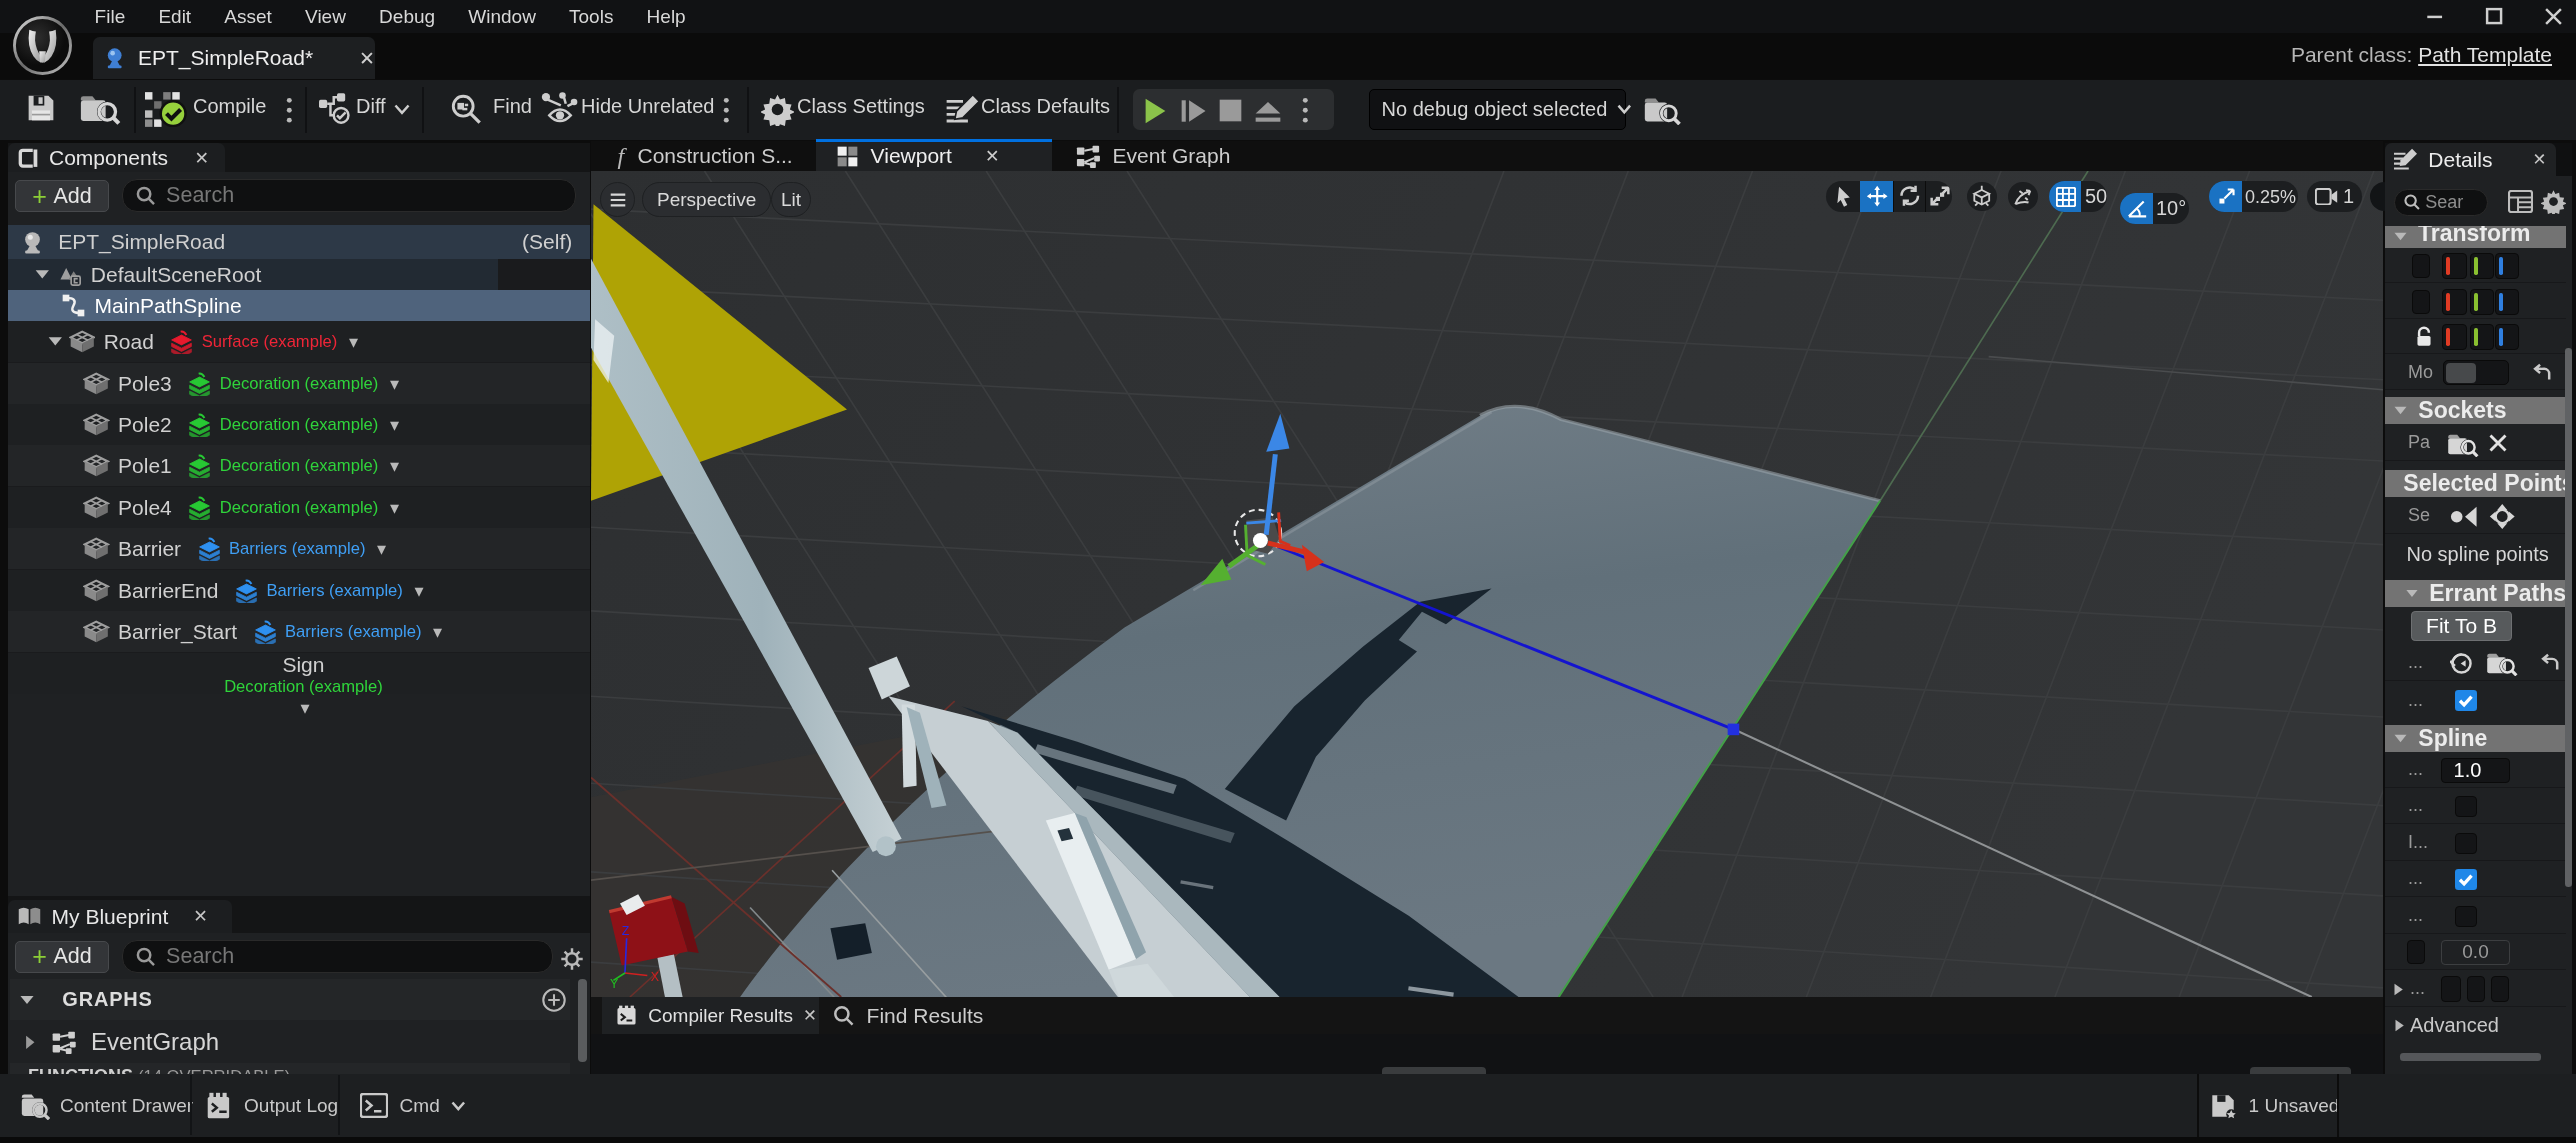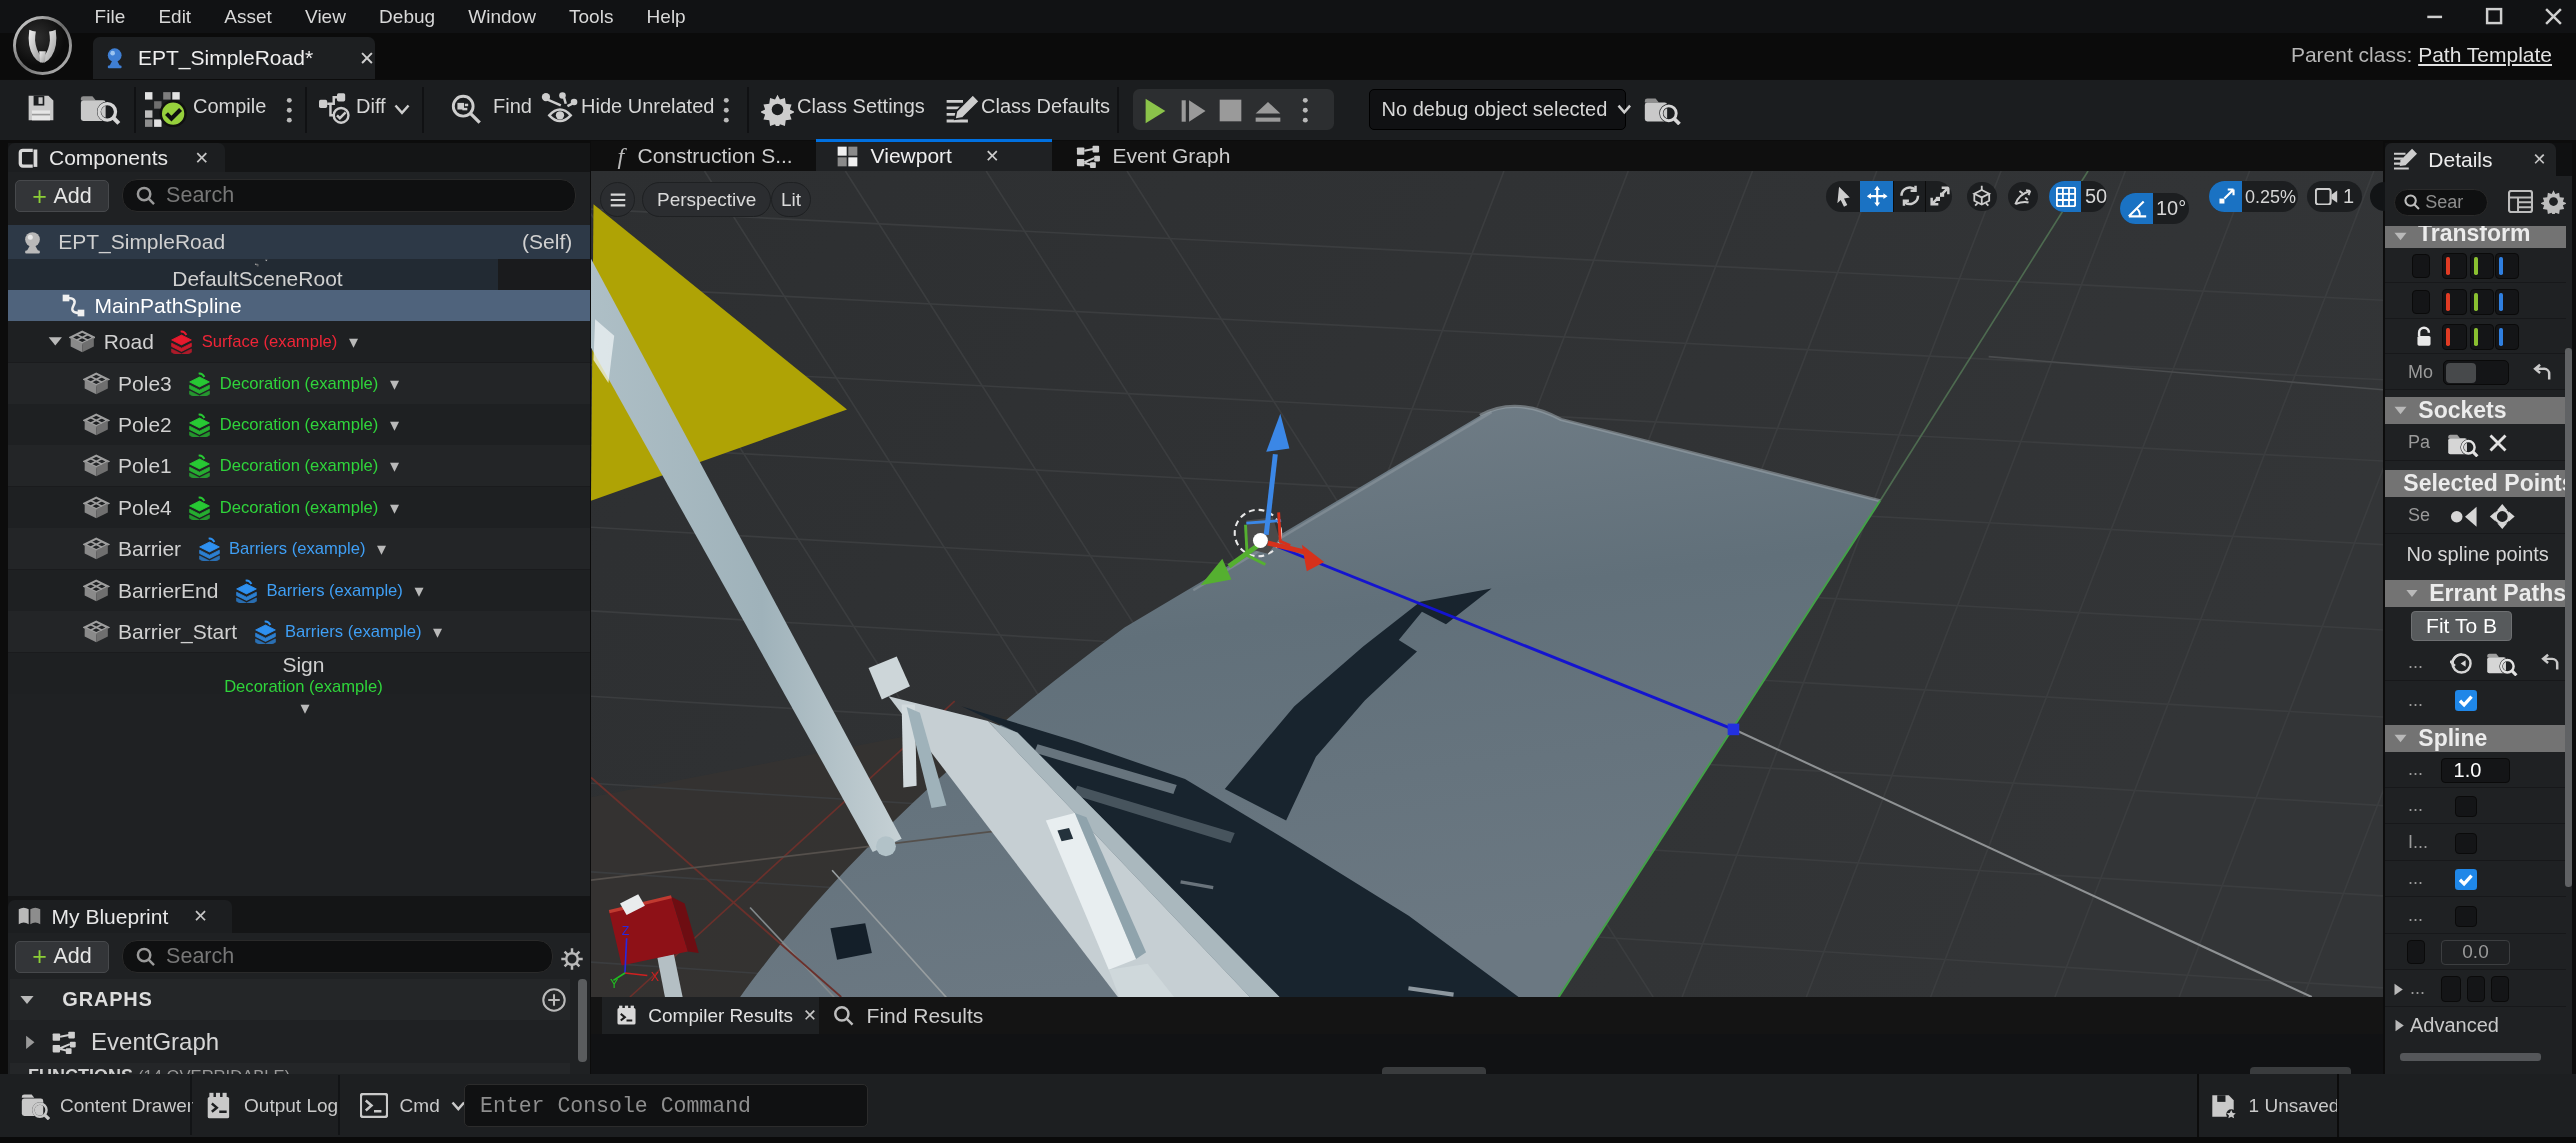--- a/index.html
+++ b/index.html
@@ -290,21 +290,21 @@
   <div class="treerow" style="top:0;height:34px;left:0;width:582px;background:#2d3947;">
     <svg style="margin-left:11.6px;" width="25" height="25" viewBox="0 0 34 34">
       <circle cx="17" cy="13" r="10" fill="#b9b9b9"></circle>
           <circle cx="14" cy="10" r="3.4" fill="#e8e8e8"></circle>
       <path d="M8 31 L14 20 L20 20 L26 31 Z" fill="#b9b9b9"></path>
           <rect x="7" y="28" width="20" height="4" rx="1.5" fill="#b9b9b9"></rect>
     </svg>
     <span style="margin-left:13.3px;">EPT_SimpleRoad</span>
     <span style="position:absolute;right:18px;color:#d0d0d0;">(Self)</span>
   </div>
-  <div class="treerow" style="top:34px;height:31.5px;left:0;width:490px;background:#222a33;flex-direction:column;">
+  <div class="treerow" style="top:34px;height:31.5px;left:0;width:490px;background:#222a33;">
     <svg style="margin-left:26px;" width="16.6" height="16.6" viewBox="0 0 20 20">
           <path d="M2 5 L18 5 L10 15 Z" fill="#b9b9b9"></path>
         </svg>
     <svg style="margin-left:6.6px;" width="25" height="23" viewBox="0 0 30 28">
       <path d="M4 20 L11 6 L18 20 Z" fill="#9f9f9f"></path>
           <path d="M14 20 L20 10 L27 20 Z" fill="#7f7f7f"></path>
       <rect x="17" y="16" width="11" height="11" rx="2" fill="#22272e" stroke="#9f9f9f" stroke-width="2"></rect>
       <path d="M25 19 h-4 v5 h4" fill="none" stroke="#9f9f9f" stroke-width="2"></path>
     </svg>
     <span style="margin-left:8.3px;">DefaultSceneRoot</span>
@@ -1008,23 +1008,20 @@
 <div class="abs sbitem" style="left:360px;top:1074px;height:63px;">
   <svg width="28" height="25" viewBox="0 0 34 30">
     <rect x="1" y="1" width="32" height="28" rx="3" fill="none" stroke="#c9c9c9" stroke-width="3"></rect>
     <path d="M7 9 l7 6 -7 6 M17 22 h9" stroke="#c9c9c9" stroke-width="3" fill="none"></path>
   </svg>
   <span style="margin-left:11.6px;">Cmd</span>
   <svg style="margin-left:10px;" width="16.6" height="11.6" viewBox="0 0 20 14">
         <path d="M3 3 L10 11 L17 3" fill="none" stroke="#c9c9c9" stroke-width="3"></path>
       </svg>
 </div>
-<div class="abs" style="left:464px;top:1084px;width:404px;height:43px;background:#101112;border:0.8px solid #2c2c2c;border-radius:5px;display:flex;align-items:center;">
-  <span style="margin-left:15px;color:#8e8e8e;font-size:21.5px;font-family:'Liberation Mono',monospace;">Enter Console Command</span>
-</div>
 <div class="abs" style="left:190px;top:1075px;width:1.7px;height:60px;background:#121416;"></div>
 <div class="abs" style="left:338px;top:1075px;width:1.7px;height:60px;background:#121416;"></div>
 <div class="abs" style="left:2197px;top:1074px;width:1.7px;height:63px;background:#0c0c0c;"></div>
 <div class="abs sbitem" style="left:2209px;top:1074px;height:63px;">
   <svg width="28" height="28" viewBox="0 0 34 34">
     <path d="M4 4 h20 l6 6 v20 h-26 z" fill="#c9c9c9"></path>
     <rect x="10" y="4" width="10" height="8" fill="#1d1f21"></rect>
     <circle cx="27" cy="27" r="6" fill="#1d1f21"></circle>
         <path d="M27 22 l1.8 3.4 3.7 .4 -2.8 2.6 .8 3.6 -3.5-1.9 -3.5 1.9 .8-3.6 -2.8-2.6 3.7-.4 z" fill="#c9c9c9"></path>
   </svg>

